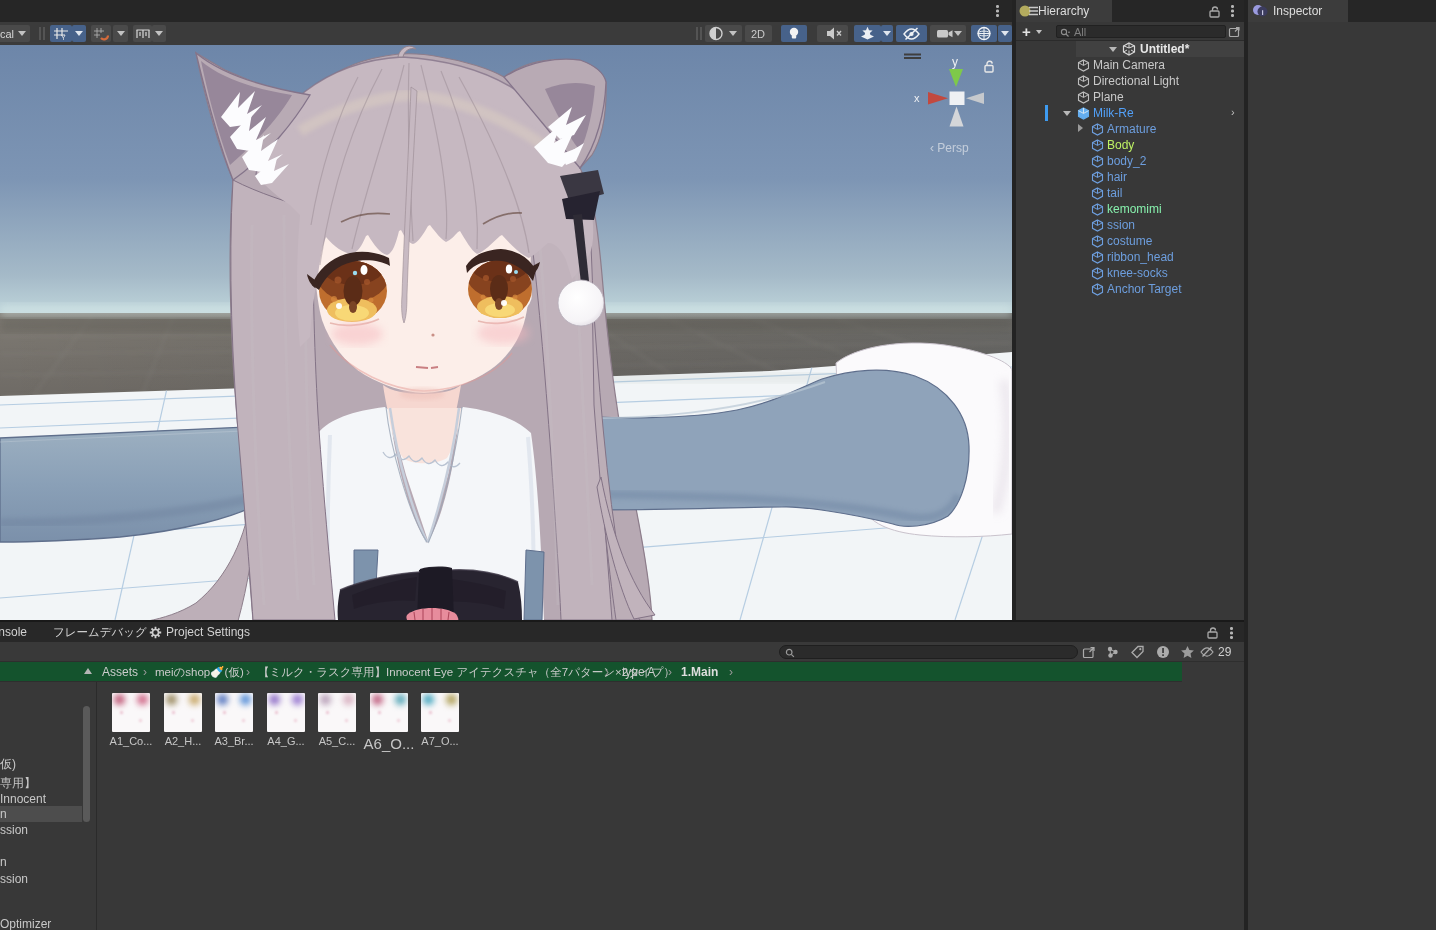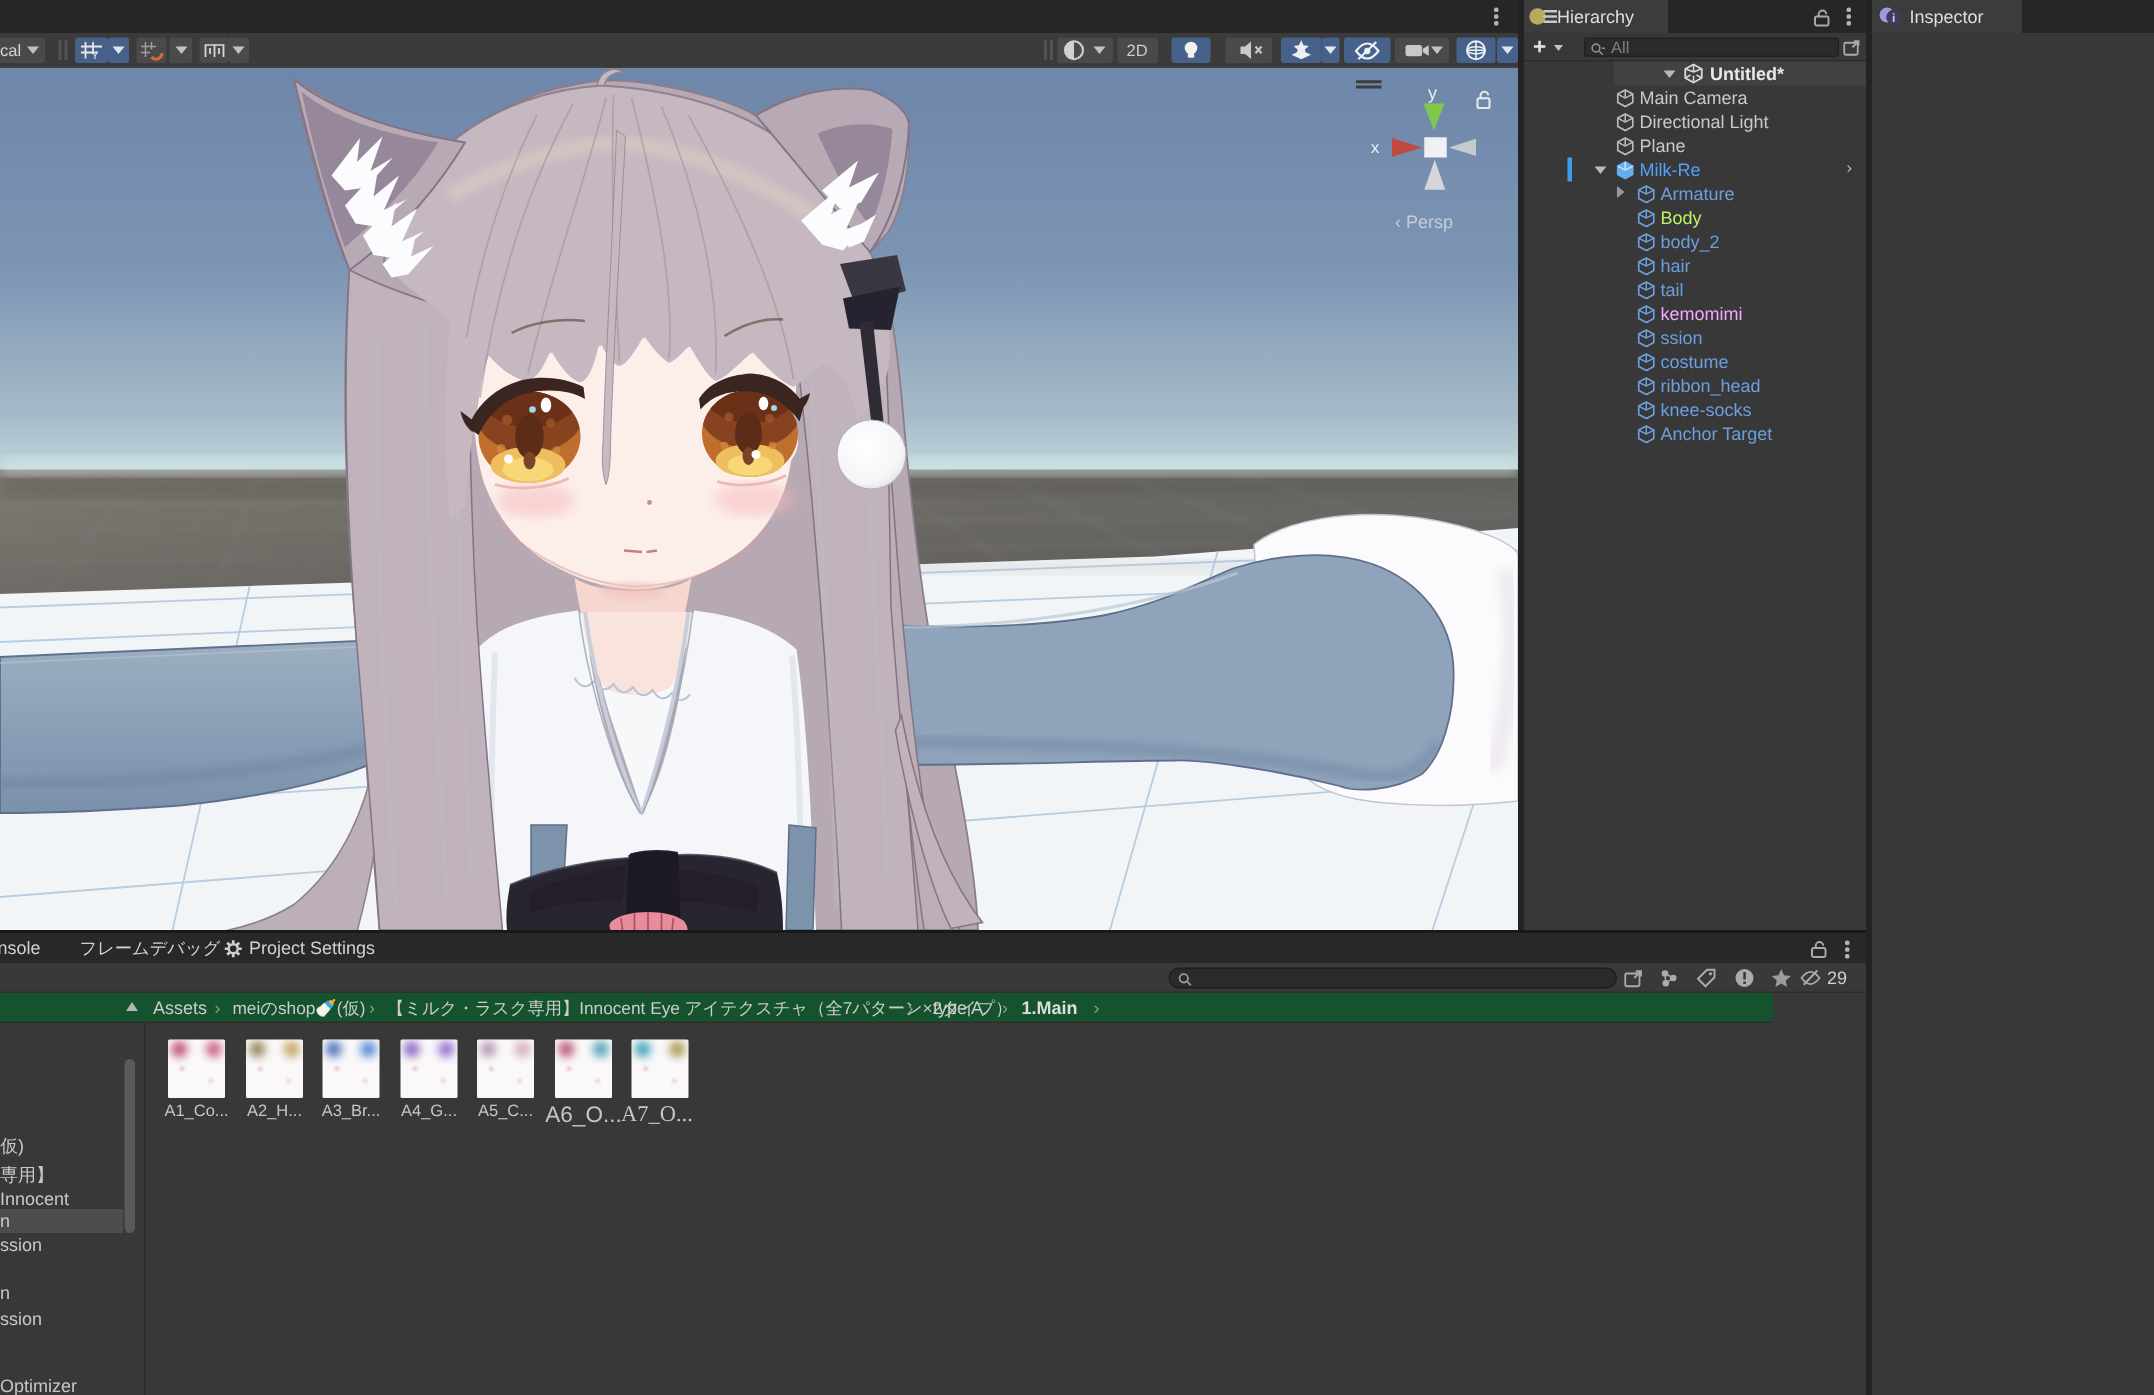--- a/index.html
+++ b/index.html
@@ -499,21 +499,21 @@
         </span>
         <span style="position:absolute;left:91px;top:1px;color:#6d9ede;">tail</span>
       </div>
       <div class="row" style="left:1016px;top:201px;width:228px;">
         <span style="position:absolute;left:75px;top:0;">
           <svg width="13" height="13" style="position:absolute;top:1.5px;" class="ic">
             <path d="M6.5 1l5 2.7v5.6l-5 2.7-5-2.7V3.7z" fill="none" stroke="#6d9ede" stroke-width="1.1"></path>
             <path d="M6.5 1v5.4M6.5 6.4l5-2.7M6.5 6.4l-5-2.7" stroke="#6d9ede" stroke-width="1"></path>
           </svg>
         </span>
-        <span style="position:absolute;left:91px;top:1px;color:#f0abfc;">kemomimi</span>
+        <span style="position:absolute;left:91px;top:1px;color:#86efac;">kemomimi</span>
       </div>
       <div class="row" style="left:1016px;top:217px;width:228px;">
         <span style="position:absolute;left:75px;top:0;">
           <svg width="13" height="13" style="position:absolute;top:1.5px;" class="ic">
             <path d="M6.5 1l5 2.7v5.6l-5 2.7-5-2.7V3.7z" fill="none" stroke="#6d9ede" stroke-width="1.1"></path>
             <path d="M6.5 1v5.4M6.5 6.4l5-2.7M6.5 6.4l-5-2.7" stroke="#6d9ede" stroke-width="1"></path>
           </svg>
         </span>
         <span style="position:absolute;left:91px;top:1px;color:#6d9ede;">ssion</span>
       </div>
@@ -690,15 +690,15 @@
         <div style="position:absolute;left:8px;top:18px;width:3px;height:3px;border-radius:50%;background:#e8b8c8;filter:blur(1px);"></div>
         <div style="position:absolute;left:27px;top:26px;width:3px;height:3px;border-radius:50%;background:#eec8d4;filter:blur(1px);"></div>
       </div>
       <div class="abs" style="left:363px;top:735px;width:52px;text-align:center;font-size:15px;color:#c6c6c6;">A6_O...</div>
       <div class="abs" style="left:421px;top:693px;width:38px;height:39px;background:#faf8f9;border-radius:1px;overflow:hidden;">
         <div style="position:absolute;left:2px;top:1px;width:11px;height:11px;border-radius:50%;background:#48a8c0;filter:blur(3px);"></div>
         <div style="position:absolute;left:25px;top:1px;width:11px;height:11px;border-radius:50%;background:#b0a058;filter:blur(3px);"></div>
         <div style="position:absolute;left:8px;top:18px;width:3px;height:3px;border-radius:50%;background:#e8b8c8;filter:blur(1px);"></div>
         <div style="position:absolute;left:27px;top:26px;width:3px;height:3px;border-radius:50%;background:#eec8d4;filter:blur(1px);"></div>
       </div>
-      <div class="abs" style="left:414px;top:735px;width:52px;text-align:left;font-size:15px;color:#c6c6c6;font-family:Liberation Serif, serif;">A7_O...</div>
+      <div class="abs" style="left:414px;top:735px;width:52px;text-align:center;font-size:11px;color:#c6c6c6;">A7_O...</div>
     </div>
 
 </div>
 </body></html>

